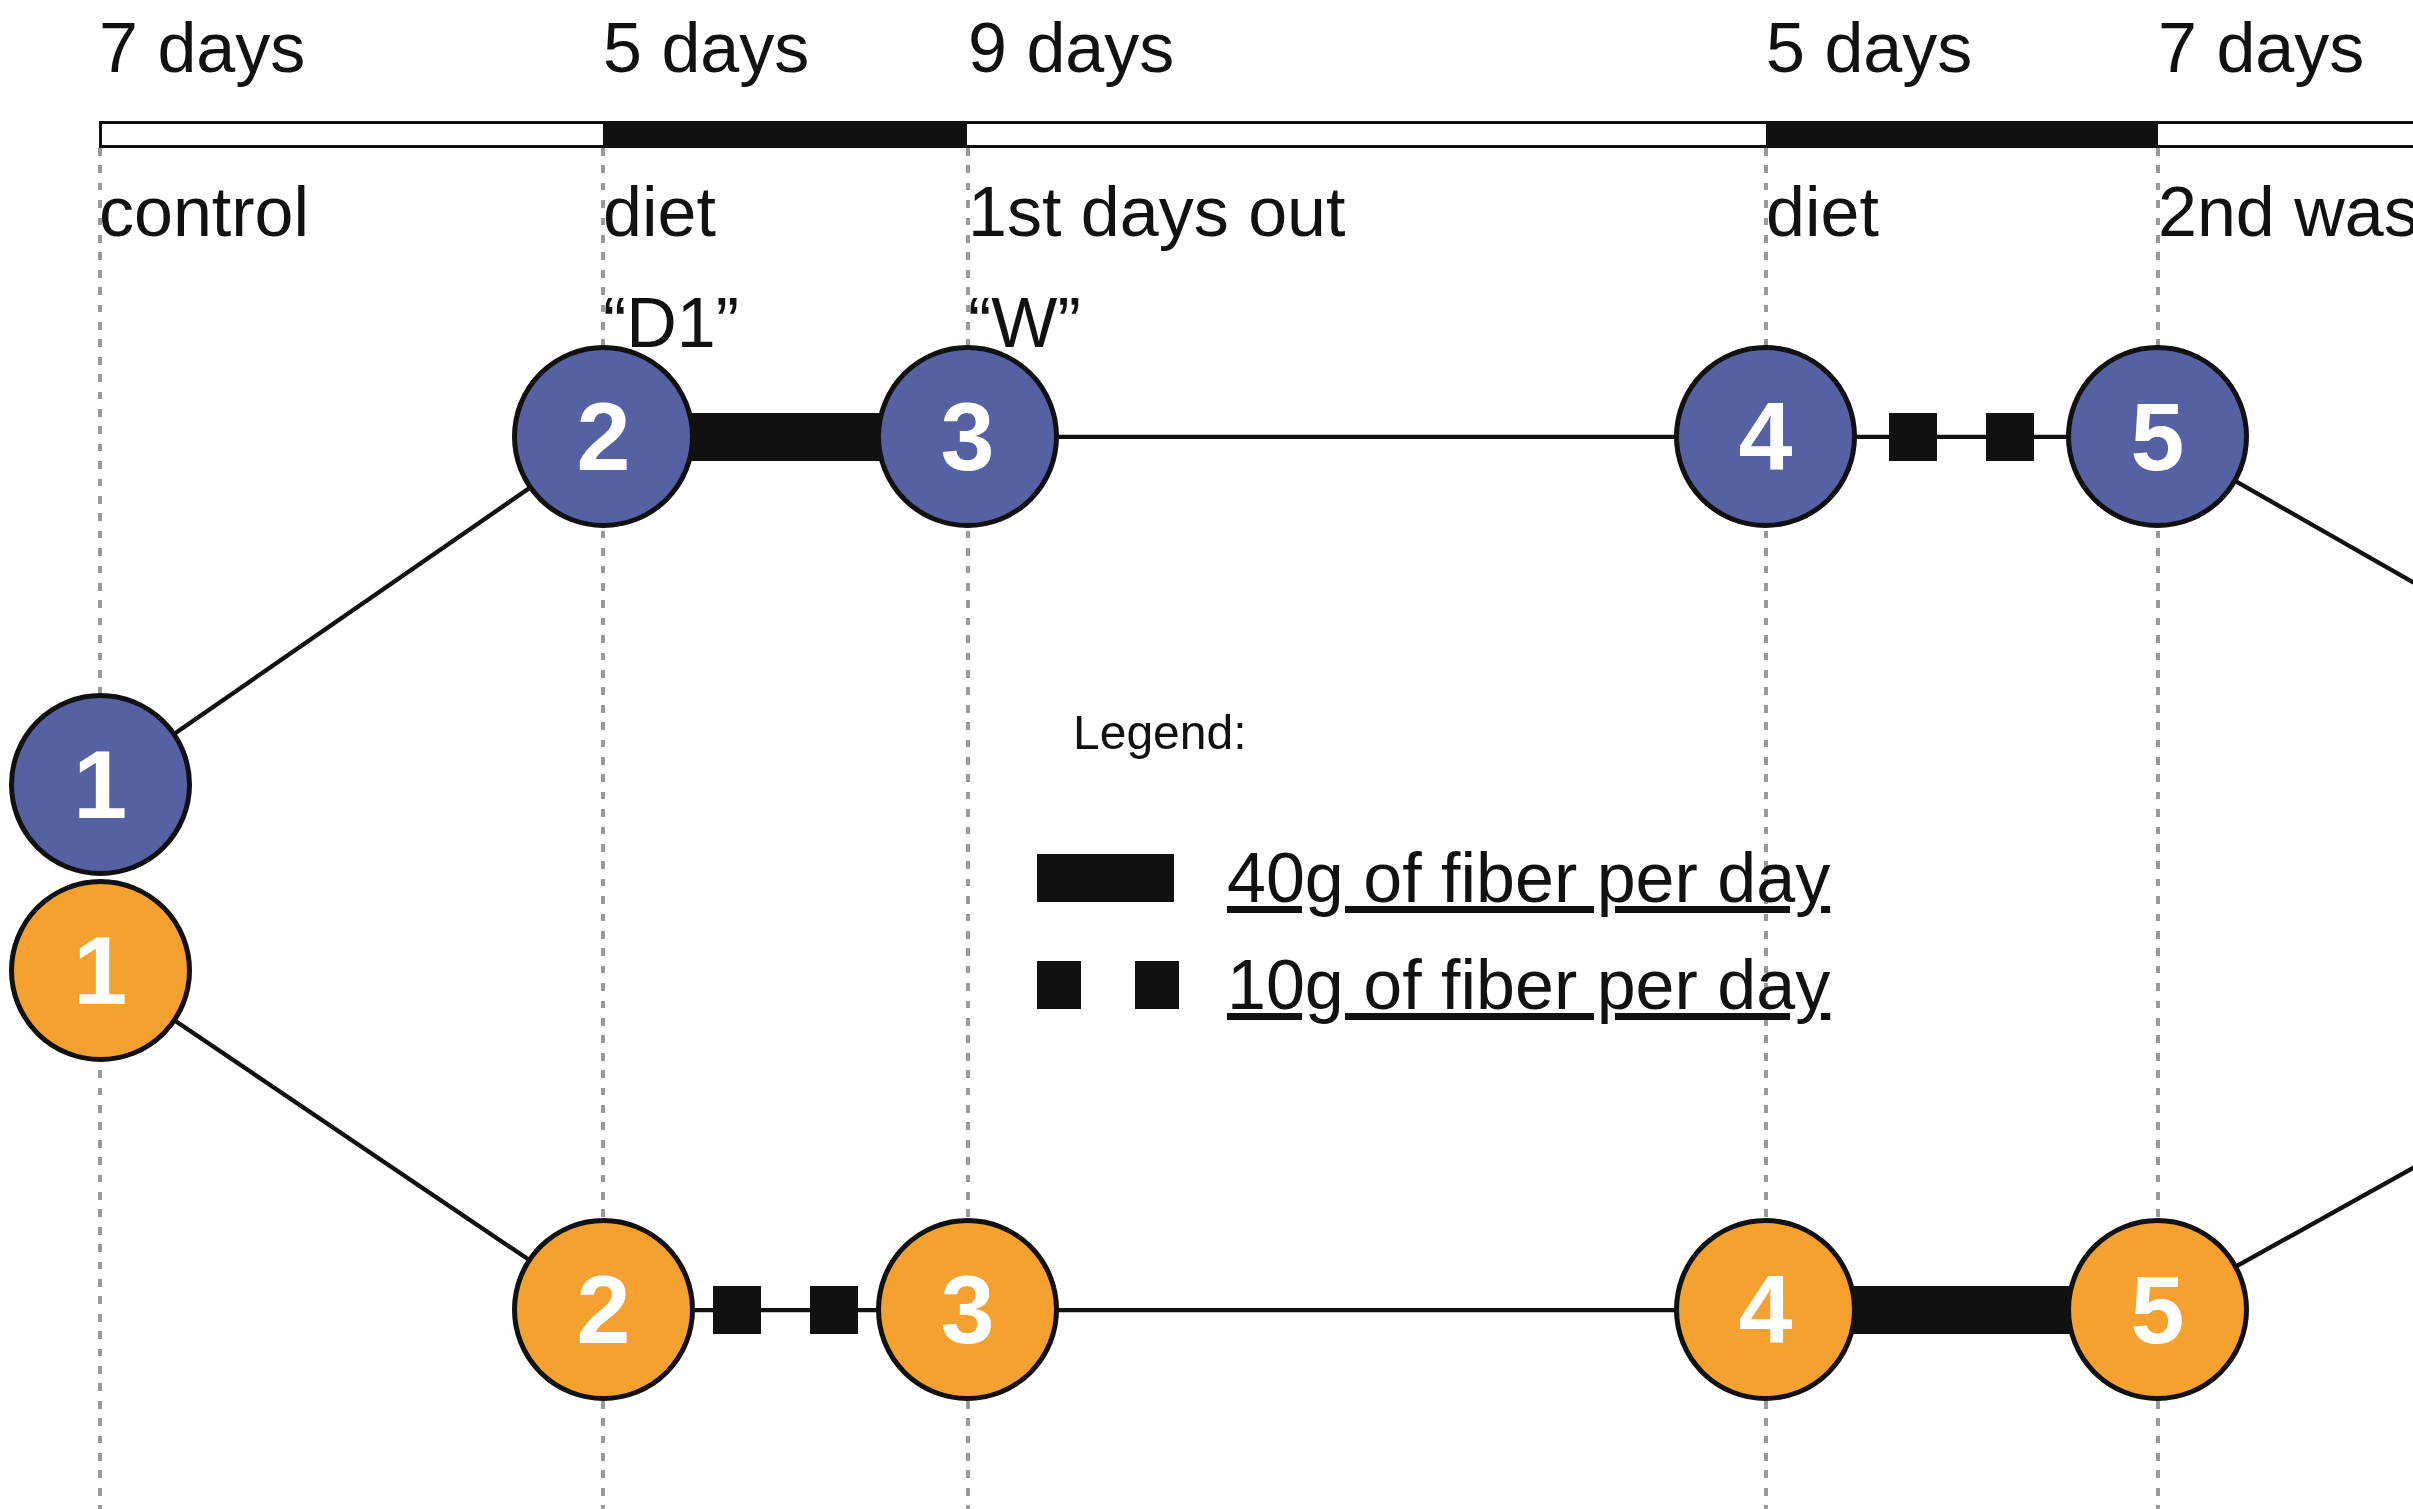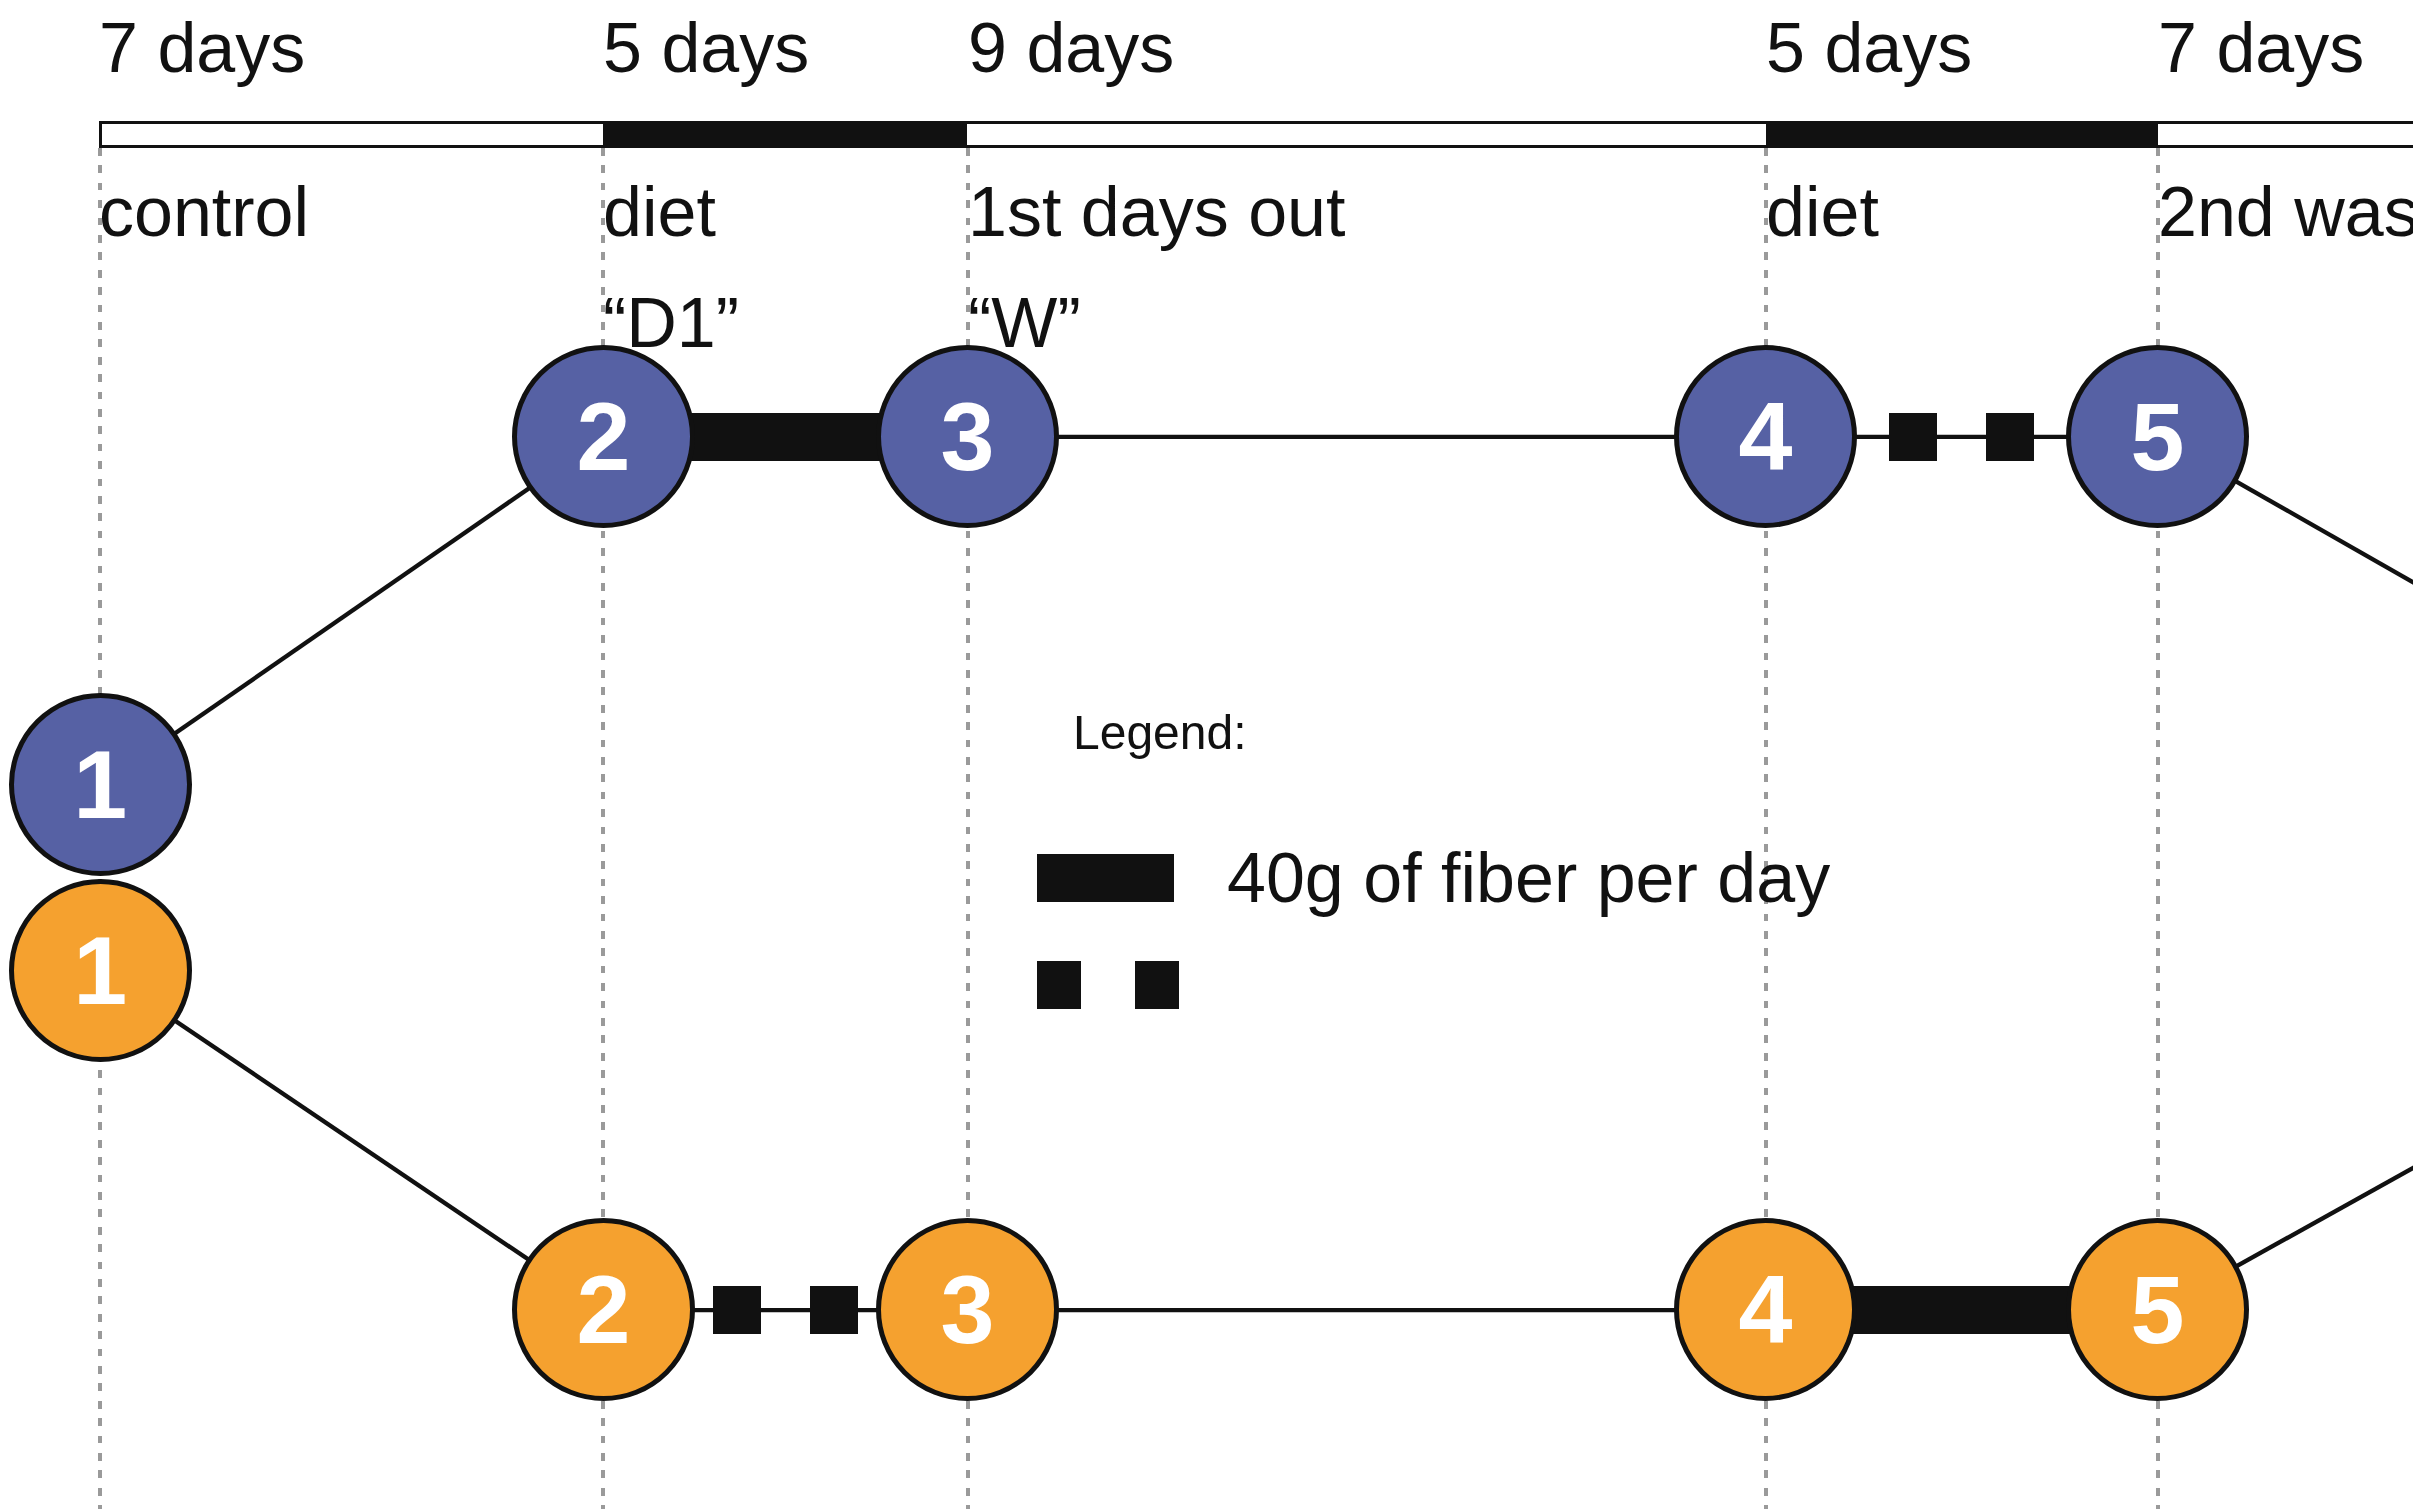--- a/index.html
+++ b/index.html
@@ -89,20 +89,21 @@
     white-space: nowrap;
     z-index: 4;
   }
   .legend-label {
     position: absolute;
     left: 1227px;
     font-size: 70px;
     line-height: 72px;
     white-space: nowrap;
     z-index: 4;
+    text-decoration: underline;
   }
   .legend-swatch-solid {
     position: absolute;
     left: 1037px;
     top: 854px;
     width: 137px;
     height: 48px;
     background: #111111;
     z-index: 4;
   }
@@ -192,15 +193,16 @@
     </div>
   <div class="circle c-orange" style="left:2066px; top:1218px">
       <span>5</span>
     </div>
 
   <div class="legend-title">Legend:</div>
   <div class="legend-swatch-solid"></div>
   <div class="legend-label" style="top:842px">40g of fiber per day</div>
   <div class="legend-sq" style="left:1037px"></div>
   <div class="legend-sq" style="left:1135px"></div>
+  <div class="legend-label" style="top:949px">10g of fiber per day</div>
 
 </div>
 
 
 </body></html>

